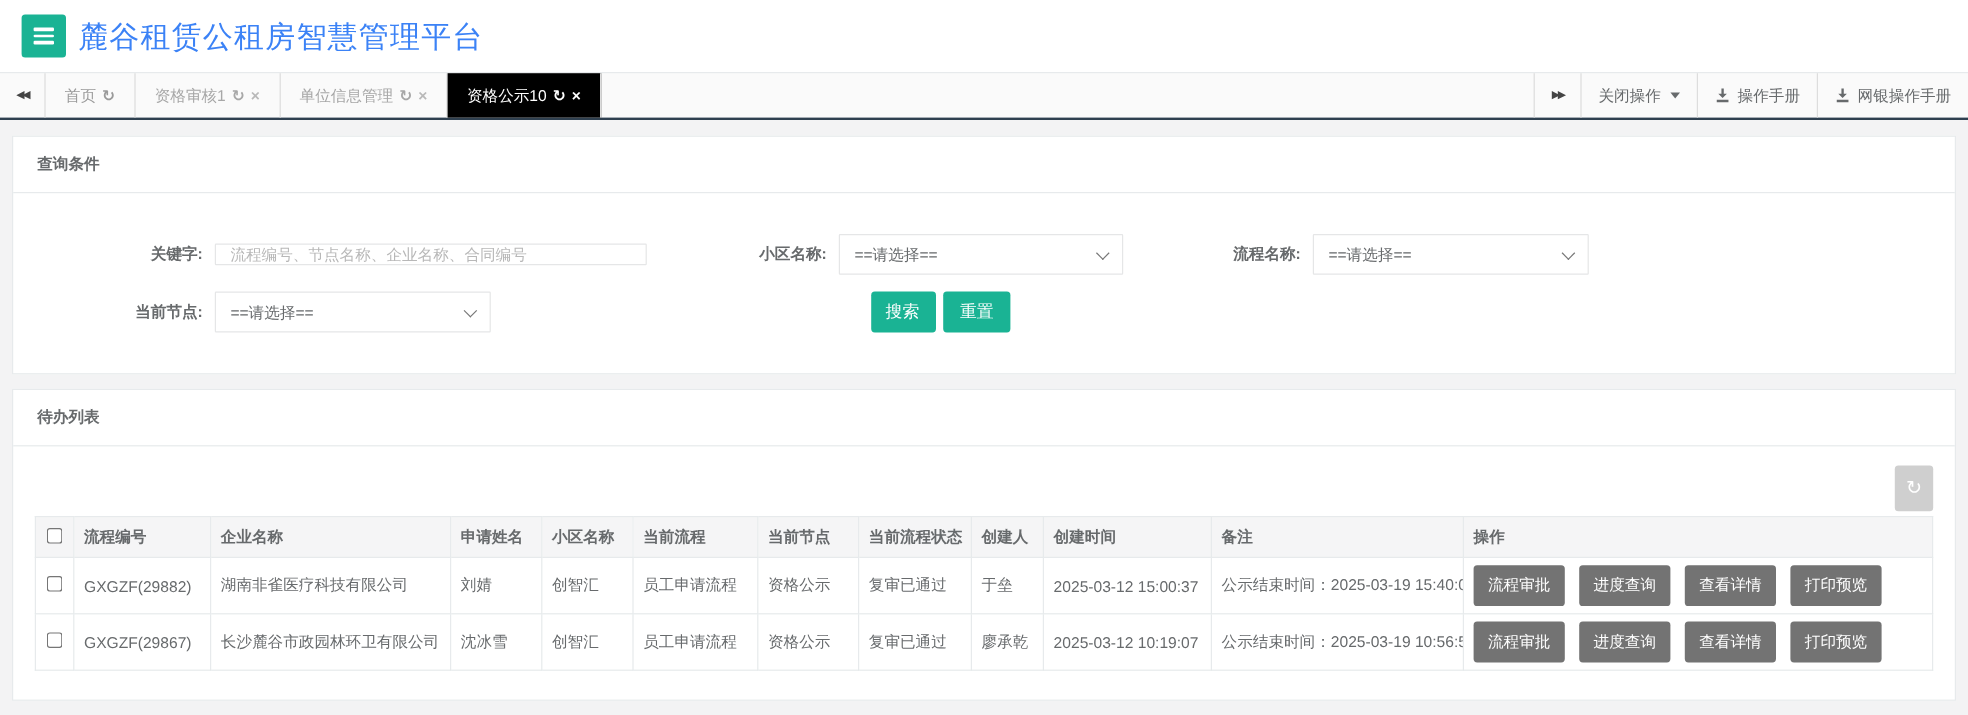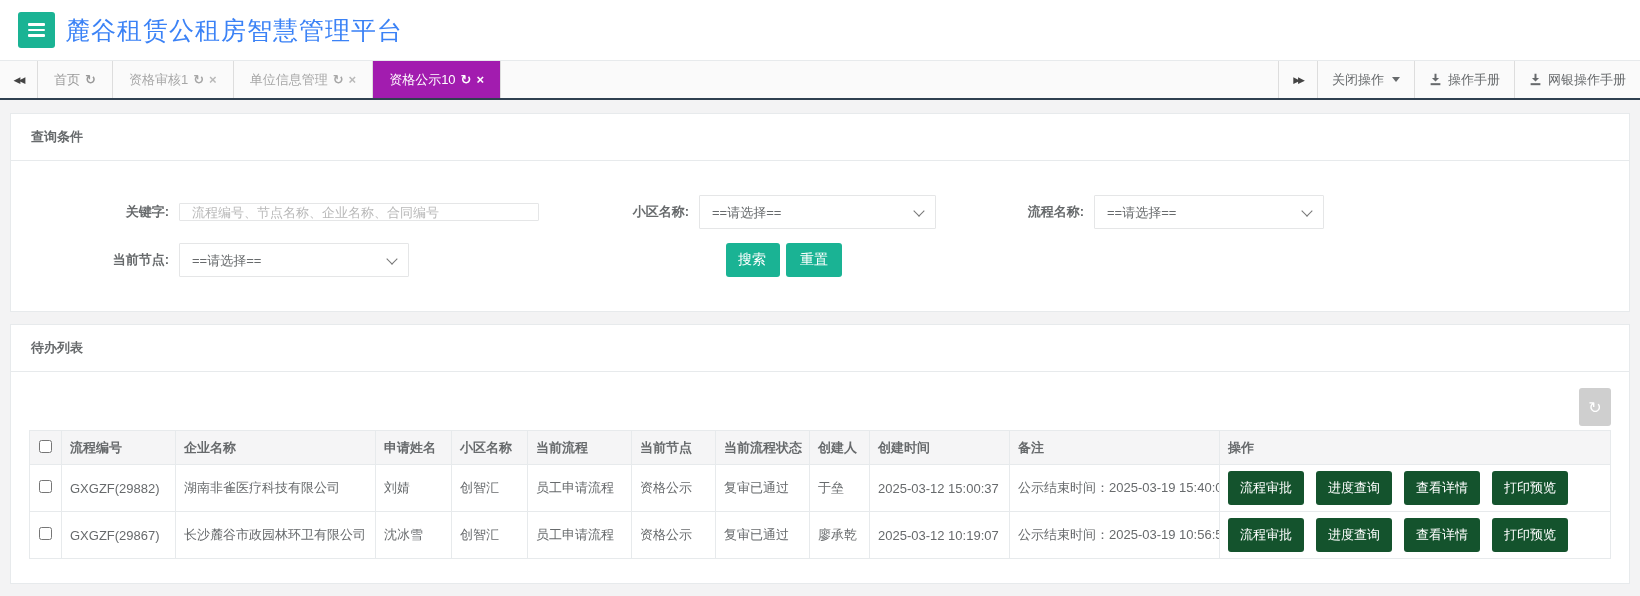--- a/index.html
+++ b/index.html
@@ -15,21 +15,21 @@
 
   
   .tabbar { height:40px; background:#fafafa; border-top:1px solid #e7eaec;
     border-bottom:2px solid #2f4050; display:flex; align-items:stretch; font-size:13px; }
   .tab-scroll { width:38px; display:flex; align-items:center; justify-content:center;
     border-right:1px solid #ddd; color:#444; cursor:pointer; font-size:9px; letter-spacing:-2px; }
   .tab { display:flex; align-items:center; gap:5px; padding:0 16px; border-right:1px solid #ddd;
     color:#a7a7a7; cursor:pointer; white-space:nowrap; }
   .tab .ticon { font-size:13px; font-weight:bold; }
   .tab .xicon { font-size:13px; font-weight:bold; color:#b9b9b9; }
-  .tab.active { background:#a21caf; color:#fff; }
+  .tab.active { background:#000000; color:#fff; }
   .tab.active .xicon { color:#fff; }
   .tab.home { color:#9a9a9a;text-align:right; }
   .tab-spacer { flex:1; }
   .tab-right { display:flex; align-items:stretch; }
   .tab-right .titem { display:flex; align-items:center; gap:6px; padding:0 14px;
     border-left:1px solid #ddd; color:#676a6c; cursor:pointer; white-space:nowrap; }
   .caret { width:0; height:0; border-left:4px solid transparent; border-right:4px solid transparent;
     border-top:5px solid #676a6c; display:inline-block; margin-left:2px; }
   .dl-icon { width:13px; height:13px; display:inline-block; }
 
@@ -69,21 +69,21 @@
   .table-wrap { padding:0 18px; }
   table { width:100%; border-collapse:collapse; table-layout:fixed; font-size:13px; color:#676a6c; }
   th,td { border:1px solid #e7eaec; padding:6px 8px; text-align:left; vertical-align:middle;
     overflow:hidden; white-space:nowrap; }
   thead th { background:#f5f5f6; font-weight:bold; height:34px; }
   tbody td { height:38px; background:#fff; }
   .c1 { width:32px; } .c2 { width:114px; } .c3 { width:200px; } .c4 { width:76px; }
   .c5 { width:76px; } .c6 { width:104px; } .c7 { width:84px; } .c8 { width:94px; }
   .c9 { width:60px; } .c10 { width:140px; } .c11 { width:210px; }
   .td-check { text-align:center; }
-  .btn-action { background:#14532d; color:#fff; border:none; border-radius:3px; font-size:13px;
+  .btn-action { background:#737373; color:#fff; border:none; border-radius:3px; font-size:13px;
     padding:8px 12px; margin-right:12px; cursor:pointer;
     font-family:Liberation Sans, sans-serif; }
 </style>
 </head>
 <body>
 
 <div class="app-header">
   <button class="menu-btn">
     <span class="sr" style="display:flex;flex-direction:column;gap:3px;">
         <i></i>

